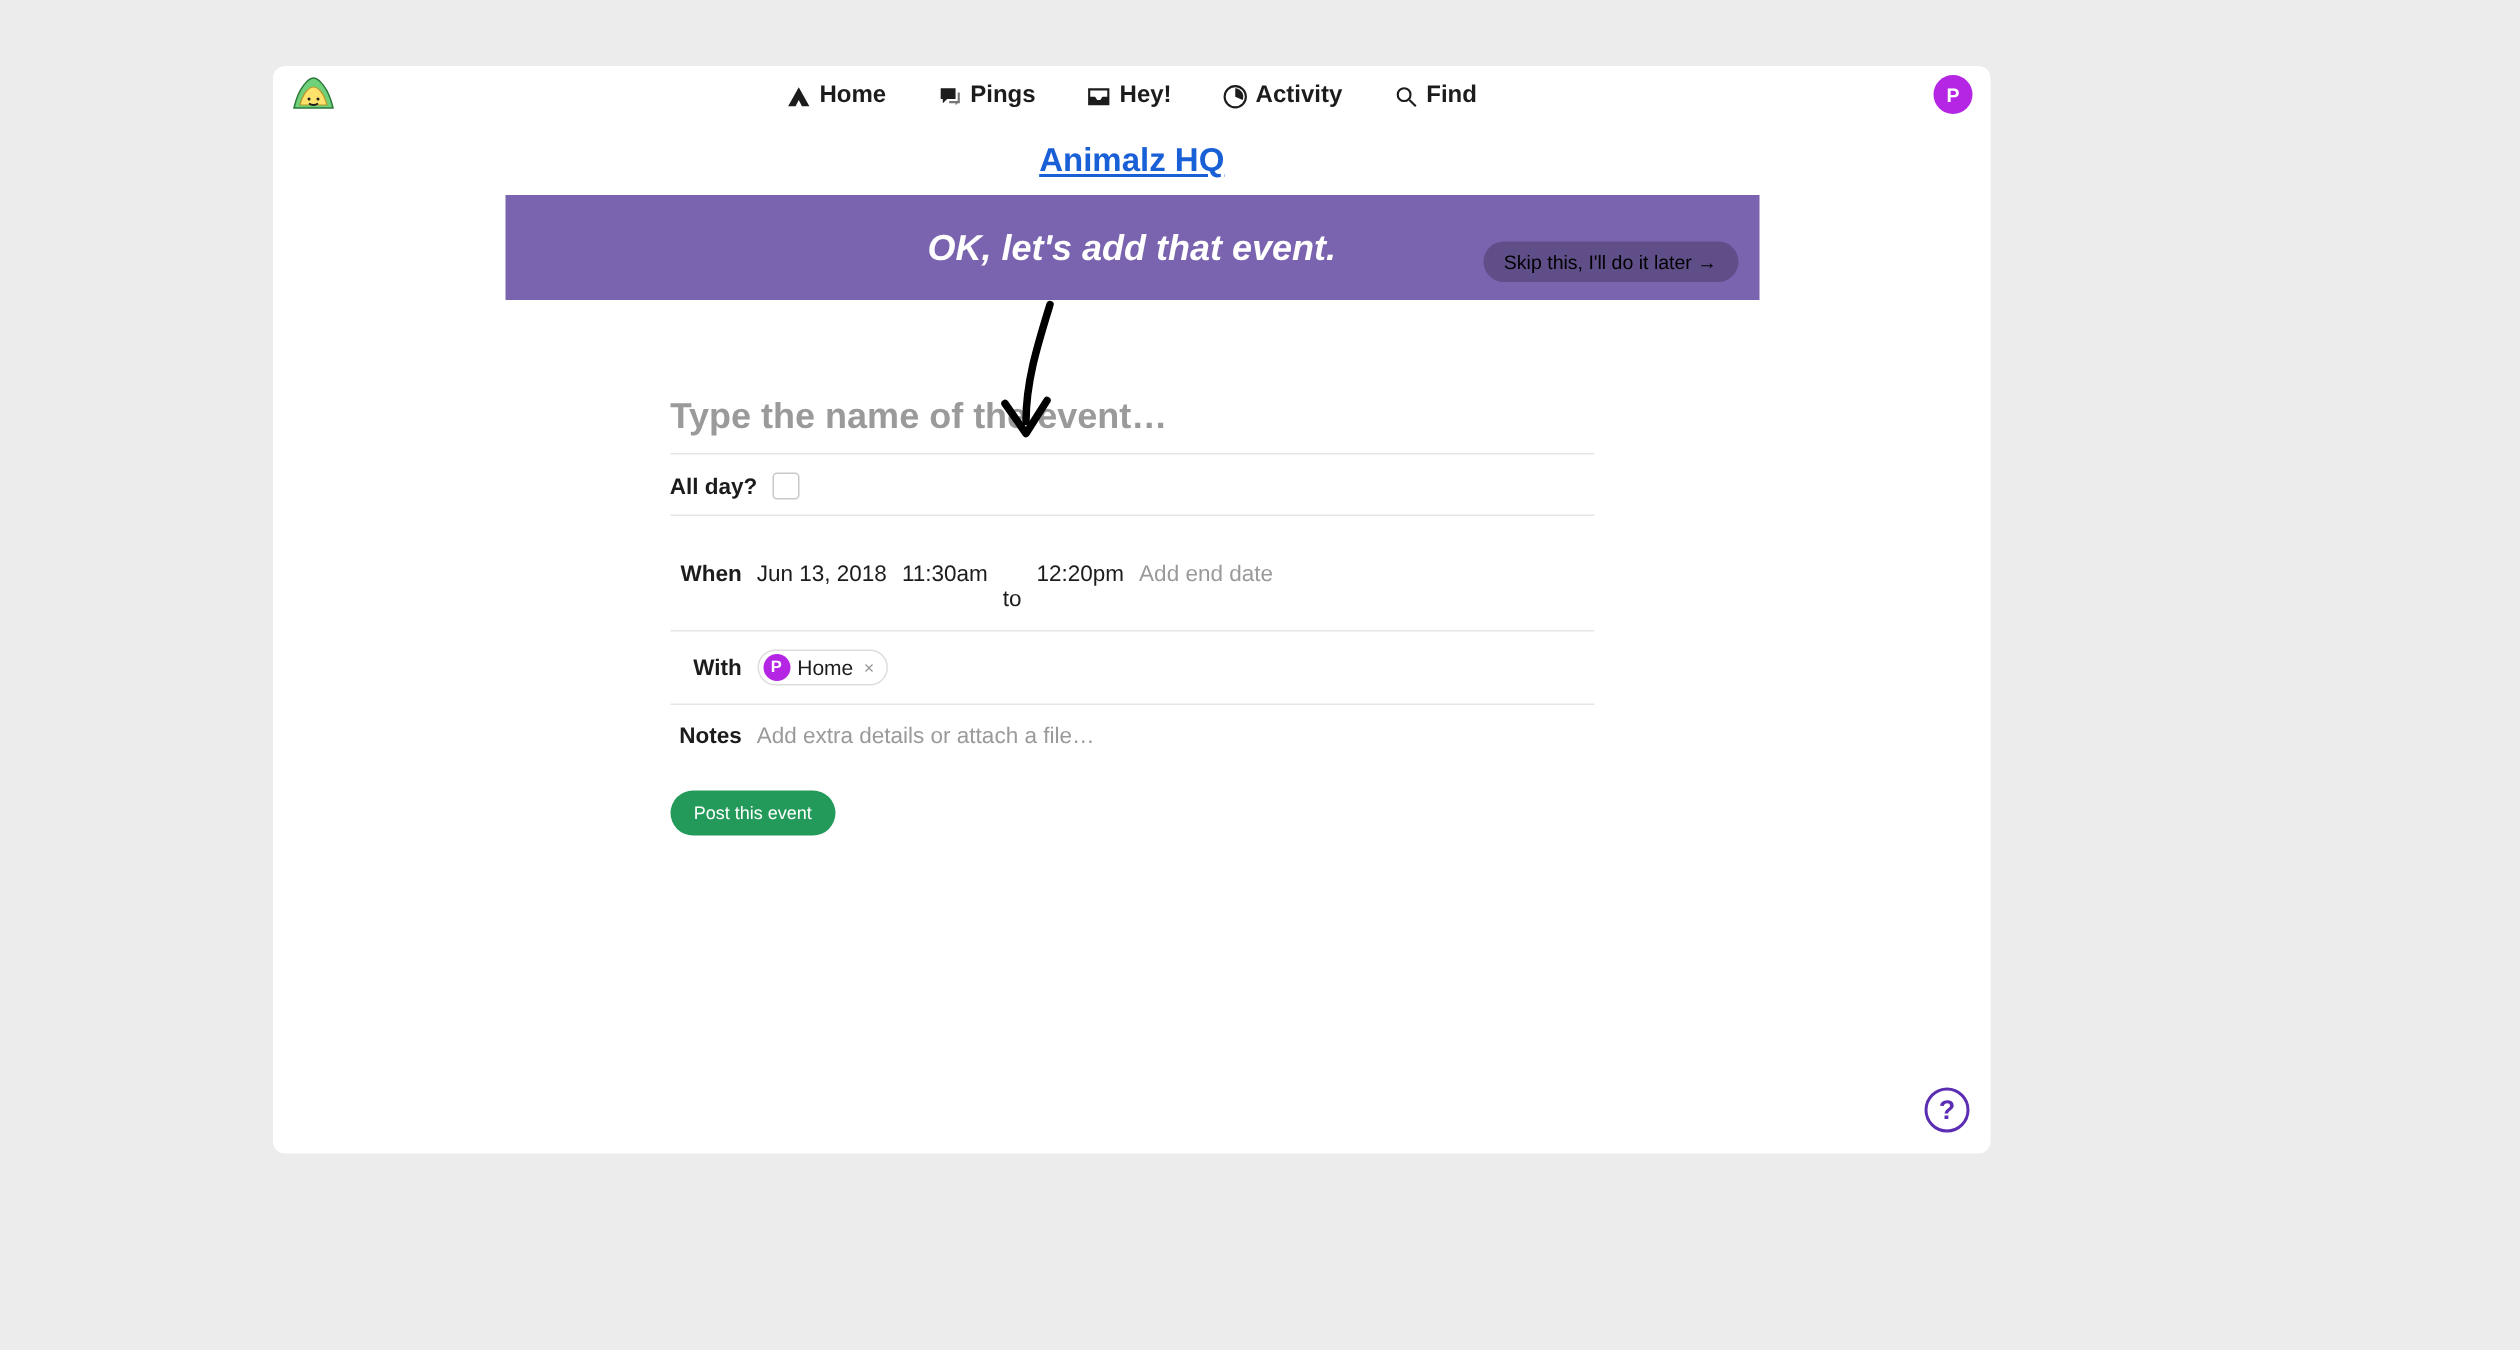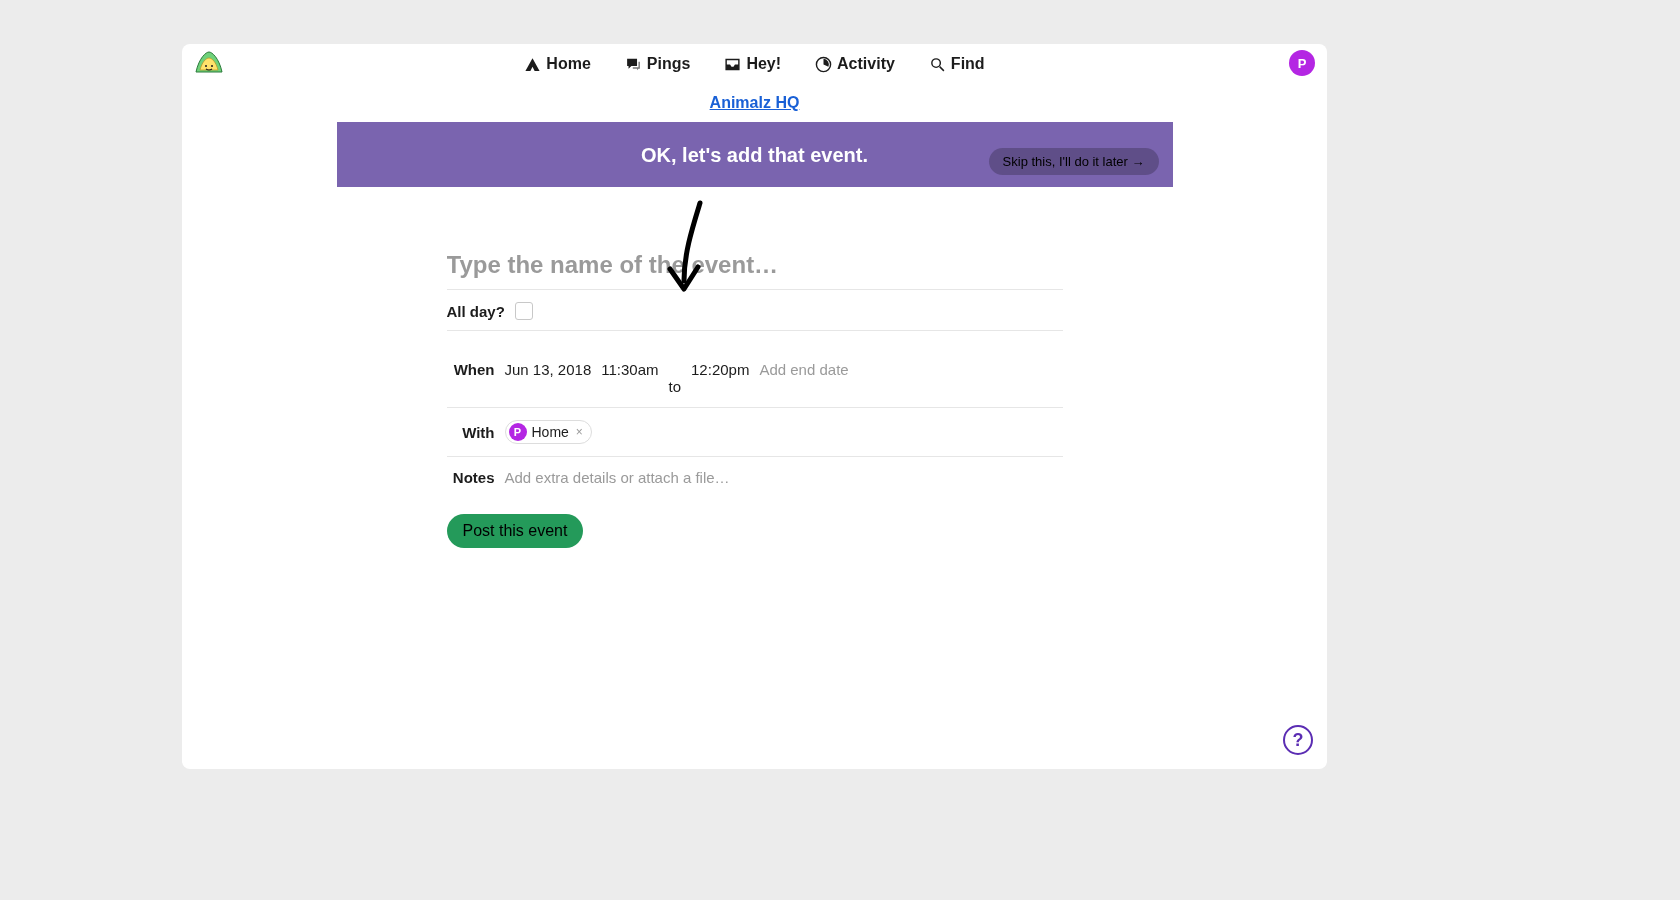--- a/index.html
+++ b/index.html
@@ -64,38 +64,38 @@
     width:760px;
     margin:0 auto;
     background:#fff;
     text-align:center;
     padding:10px 0;
   }
   .project-link{
     color:var(--link);
     font-weight:700;
     text-decoration:underline;
-    font-size:16px;
+    font-size:22px;
     margin-top:16px;
   }
 
   
   .panel{
     width:836px;
     margin:0 auto;
     background:#fff;
   }
   .banner{
     background:var(--purple);
     color:#fff;
     padding:22px 20px 20px;
     position:relative;
     text-align:center;
   }
-  .banner-title{font-size:20px;font-weight:700;}
+  .banner-title{font-size:24px;font-weight:700;font-style:italic;}
   .skip-btn{
     position:absolute;
     right:14px; bottom:12px;
     background:rgba(0,0,0,.22);
     color:#000000;
     border:none;
     border-radius:16px;
     padding:6px 14px;
     font-size:13px;
     cursor:pointer;
@@ -151,24 +151,24 @@
     width:18px;height:18px;border-radius:50%;background:var(--avatar);
     color:#fff;display:flex;align-items:center;justify-content:center;
     font-size:11px;font-weight:700;
   }
   .chip .x{color:#999;cursor:pointer;font-size:12px;margin-left:2px;}
   .notes-row{border-bottom:none;}
   .notes-placeholder{color:var(--muted);cursor:text;}
   .post-btn{
     margin-top:16px;
     background:var(--green);
-    color:#000000;border:none;
+    color:#ffffff;border:none;
     border-radius:18px;
     padding:8px 16px;
-    font-size:16px;
+    font-size:12px;
     cursor:pointer;
   }
 
   
   .help{
     position:absolute;
     right:14px; bottom:14px;
     width:30px;height:30px;border-radius:50%;
     border:2px solid var(--help);
     color:var(--help);

